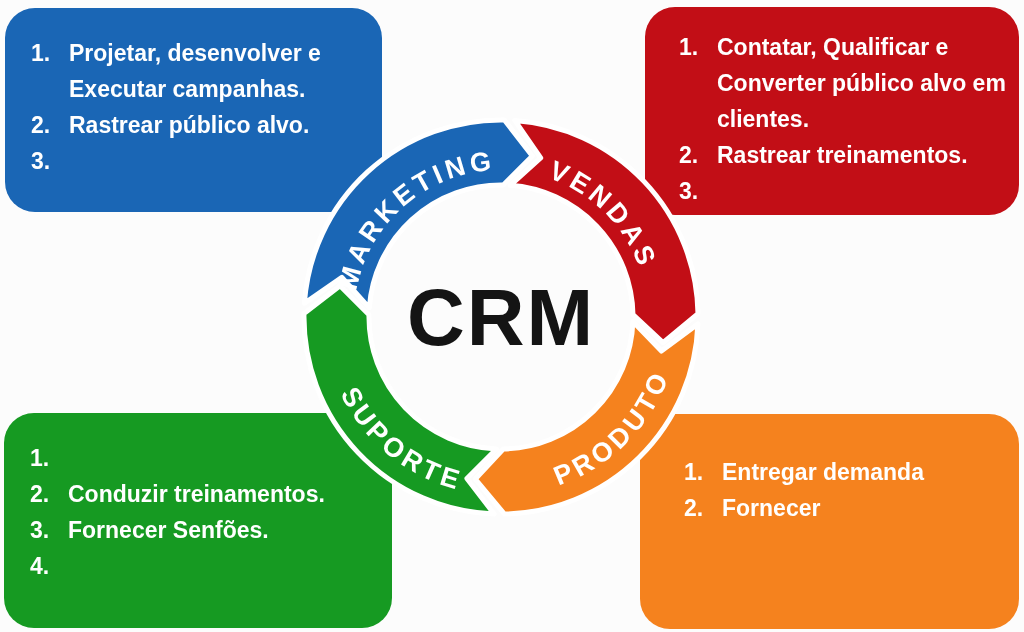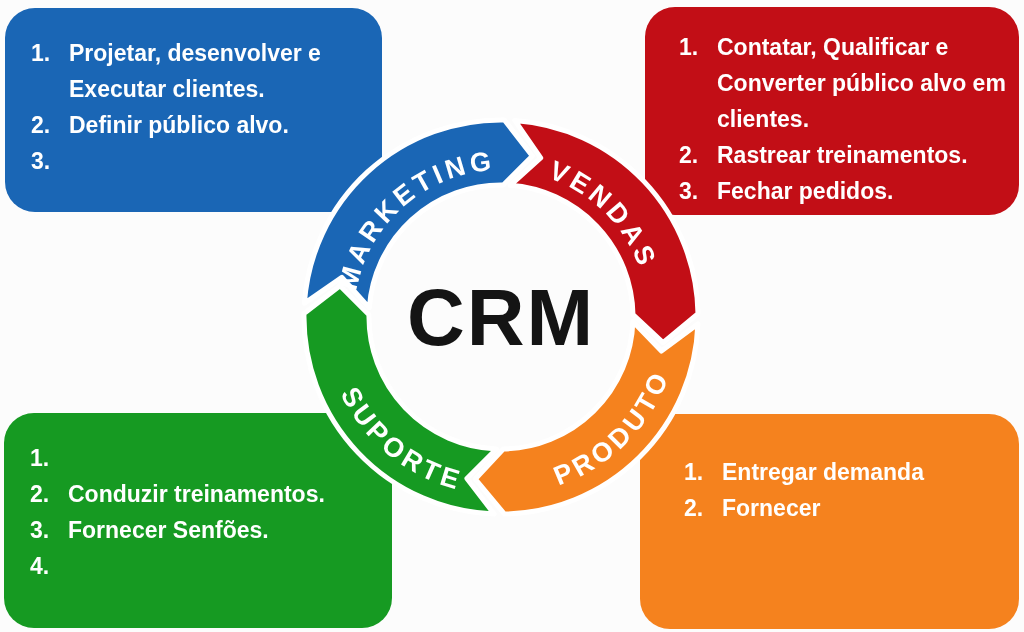--- a/index.html
+++ b/index.html
@@ -53,26 +53,26 @@
 </head>
 <body>
 
 <div class="stage">
 
   <div class="panel panel-marketing" style="background-color: rgb(26, 102, 181);">
     <ol class="task-list">
 
         <li class="task">
           <span class="num">1.</span>
-          <span class="txt">Projetar, desenvolver e Executar clientes.</span>
+          <span class="txt">Projetar, desenvolver e Executar campanhas.</span>
         </li>
 
         <li class="task">
           <span class="num">2.</span>
-          <span class="txt">Definir público alvo.</span>
+          <span class="txt">Rastrear público alvo.</span>
         </li>
 
         <li class="task">
           <span class="num">3.</span>
         </li>
       </ol>
   </div>
 
   <div class="panel panel-vendas" style="background-color: rgb(194, 14, 22);">
     <ol class="task-list">
@@ -82,21 +82,20 @@
           <span class="txt">Contatar, Qualificar e Converter público alvo em clientes.</span>
         </li>
 
         <li class="task">
           <span class="num">2.</span>
           <span class="txt">Rastrear treinamentos.</span>
         </li>
 
         <li class="task">
           <span class="num">3.</span>
-          <span class="txt">Fechar pedidos.</span>
         </li>
       </ol>
   </div>
 
   <div class="panel panel-suporte" style="background-color: rgb(22, 154, 34);">
     <ol class="task-list">
 
         <li class="task">
           <span class="num">1.</span>
         </li>

